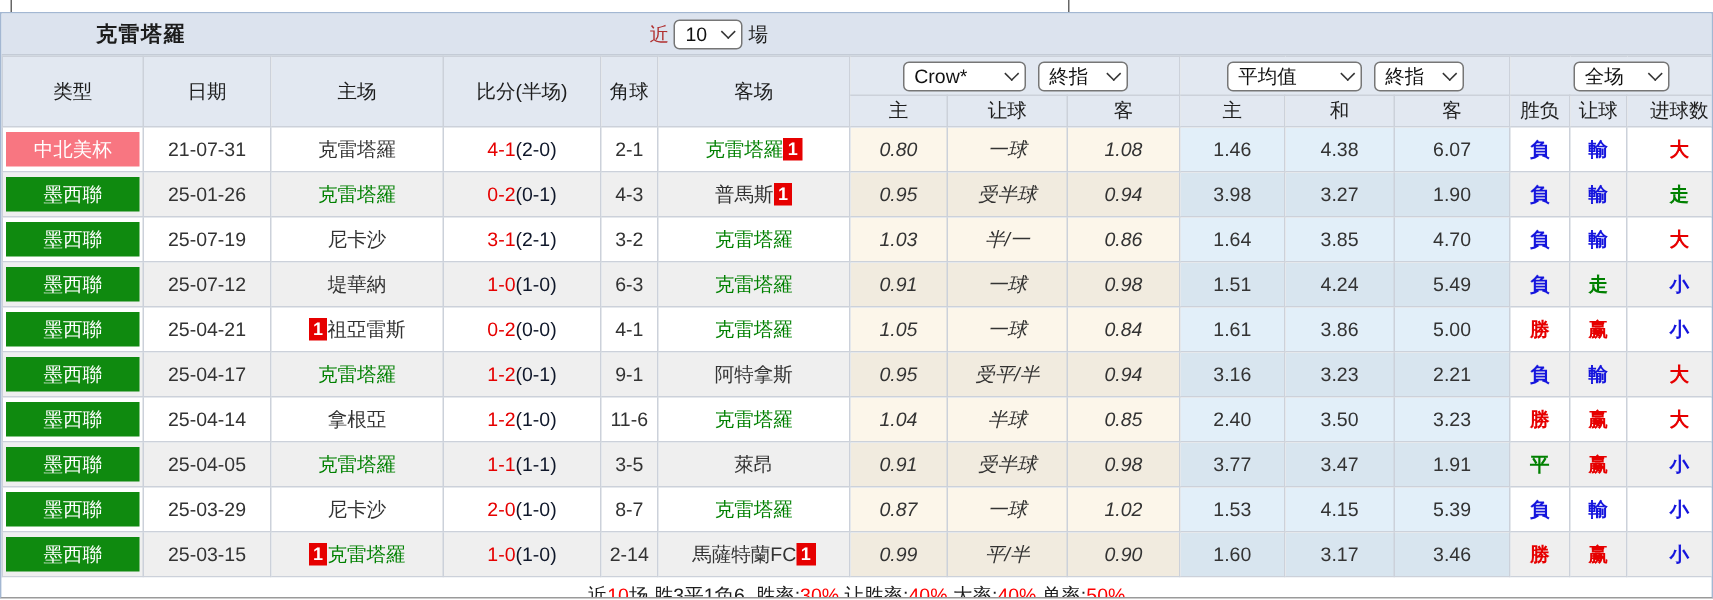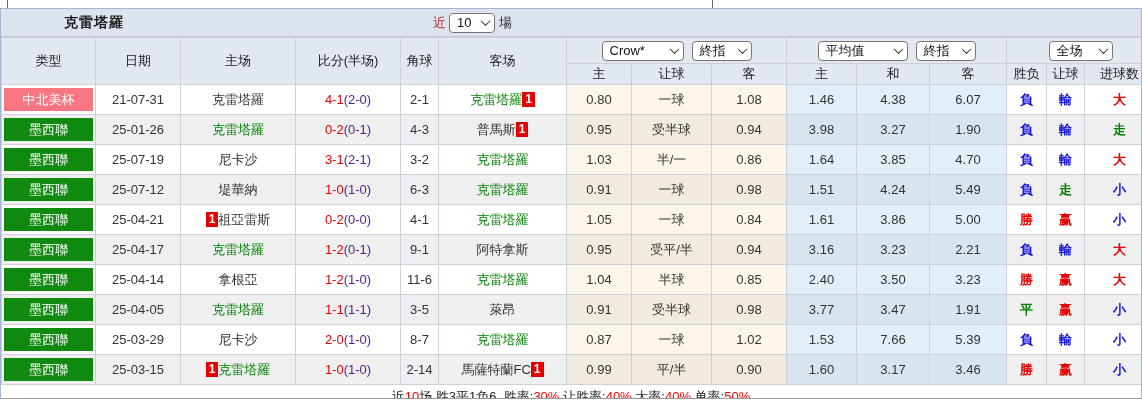--- a/index.html
+++ b/index.html
@@ -36,25 +36,25 @@
   .cb-item.spaced{margin-right:6px;}
   
   table{border-collapse:collapse;table-layout:fixed;width:1153px;}
   th,td{border:1px solid #ccd1da;padding:0;text-align:center;vertical-align:middle;overflow:hidden;white-space:nowrap;}
   thead th{background:#e2e8f1;font-weight:normal;font-size:13px;color:#1d1d1d;height:20px;}
   thead tr.grp-row th{height:25px;}
   .grp{display:flex;align-items:center;justify-content:center;gap:8px;}
   tbody td{height:29px;font-size:13px;}
   tr.odd{background:#fff;}
   tr.even{background:#efefef;}
-  td.asian{background-color:rgba(246,228,190,0.32);}
+  td.asian{background-color:rgba(246,228,190,0.32);font-style:italic;}
   td.euro{background-color:rgba(178,214,240,0.38);}
   .league{color:#fff;font-size:13px;height:23px;line-height:23px;margin:2px 2px;}
   .score{color:#e60000;}
-  .half{color:#4c1d95;}
+  .half{color:#0f172a;}
   .team-green{color:#008000;}
   .badge{display:inline-block;background:#e60000;color:#fff;font-weight:bold;font-size:12px;
     line-height:15px;padding:0 3px;vertical-align:1px;}
   td.res{font-weight:bold;}
   .t-red{color:#e60000;}
   .t-blue{color:#1515dd;}
   .t-green{color:#008000;}
   
   .footer{height:24px;line-height:24px;text-align:center;font-size:13px;color:#1d1d1d;background:#fff;}
   .footer .red{color:#ff0000;}
@@ -311,21 +311,21 @@
           </td>
     <td>25-03-29</td>
     <td><span>尼卡沙</span></td>
     <td><span class="score">2-0</span><span class="half">(1-0)</span></td>
     <td>8-7</td>
     <td><span class="team-green">克雷塔羅</span></td>
     <td class="asian">0.87</td>
     <td class="asian">一球</td>
     <td class="asian">1.02</td>
     <td class="euro">1.53</td>
-    <td class="euro">7.66</td>
+    <td class="euro">4.15</td>
     <td class="euro">5.39</td>
     <td class="res t-blue">負</td>
     <td class="res t-blue">輸</td>
     <td class="res t-blue">小</td>
   </tr>
         <tr class="even">
     <td>
             <div class="league" style="background: rgb(15, 138, 15);">墨西聯</div>
           </td>
     <td>25-03-15</td>

